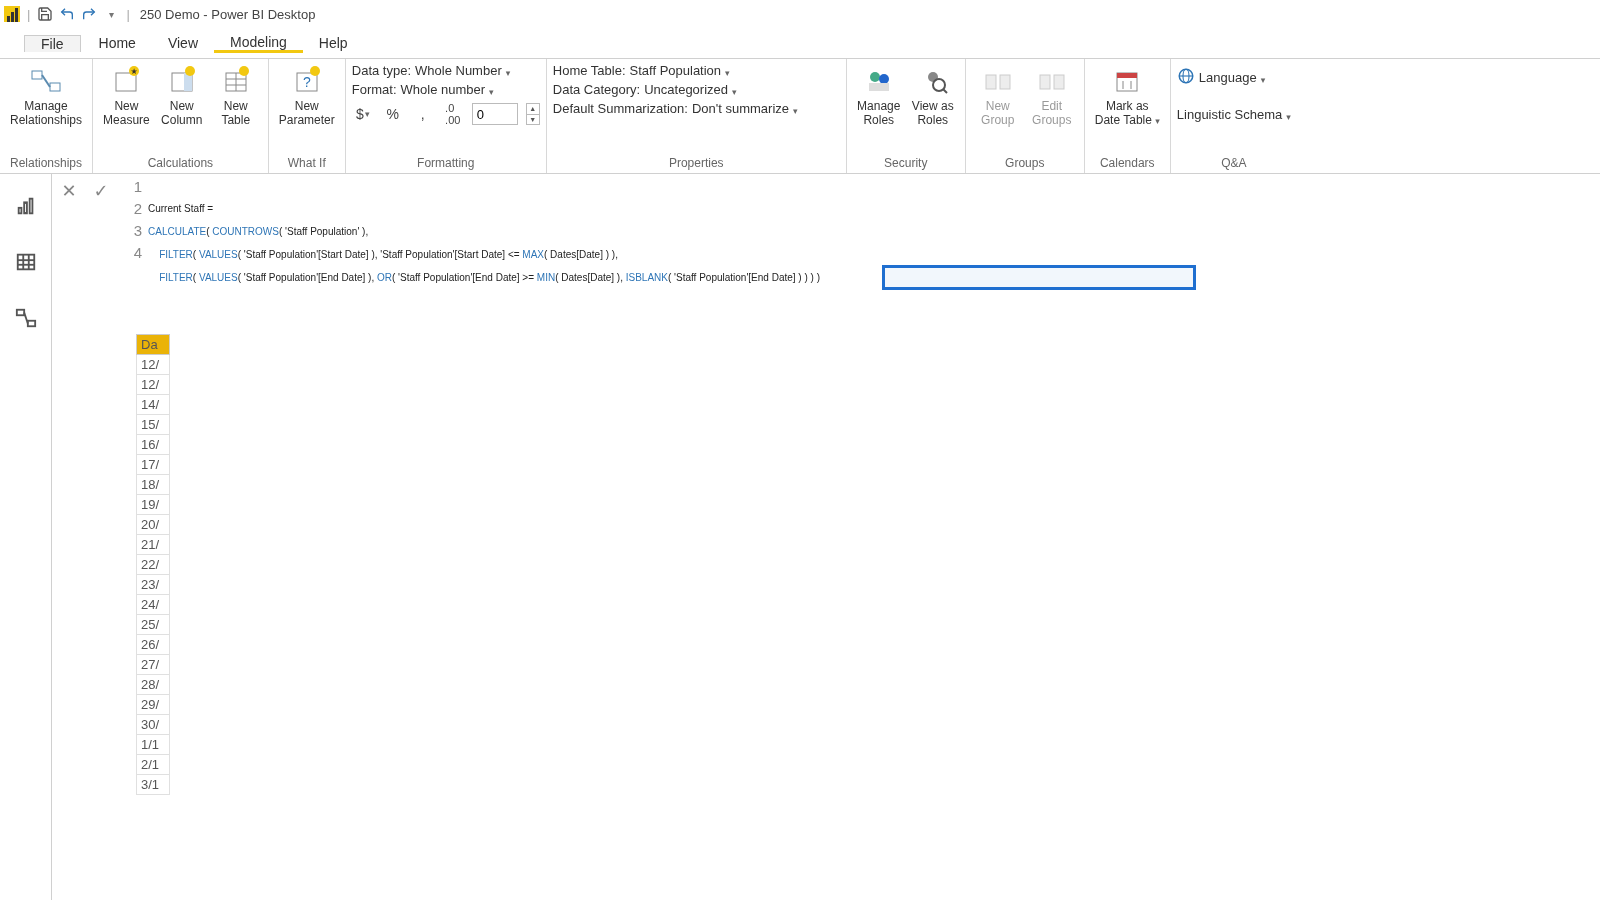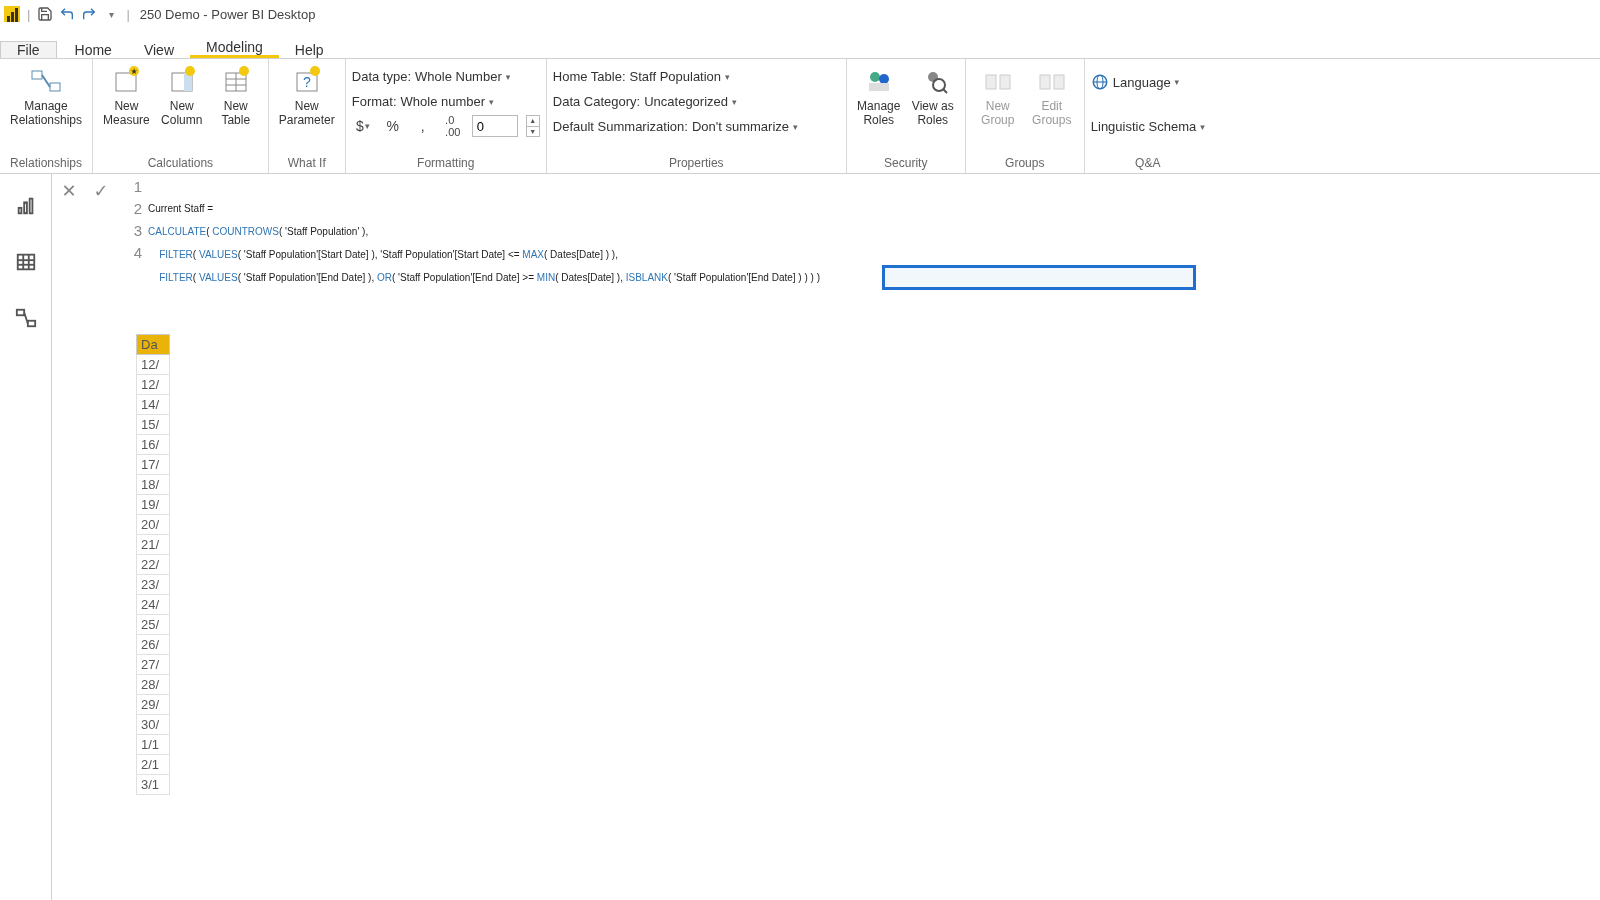--- a/index.html
+++ b/index.html
@@ -8,37 +8,37 @@
   
   .titlebar { height: 28px; background: #fff; display: flex; align-items: center; padding: 0 4px; font-size: 13px; color: #333; }
   .app-logo { width: 16px; height: 16px; background: #f2c811; margin-right: 3px; display:flex; align-items:flex-end; justify-content:center; gap:1px; }
   .app-logo span { width:3px; background:#333; display:inline-block;}
   .tb-sep { color:#aaa; margin:0 4px;}
   .qat-btn { width: 22px; height: 22px; display:flex; align-items:center; justify-content:center; color:#555; font-size:14px; }
   .qat-btn svg { width:16px; height:16px; }
   .title-text { margin-left: 6px; color:#444; }
 
   
-  .menubar { height: 30px; display:flex; align-items:flex-end; border-bottom: 0; }
+  .menubar { height: 30px; display:flex; align-items:center; border-bottom: 0; margin-left: 24px; }
   .menu-tab { padding: 0 16px; display:flex; align-items:center; font-size:14px; color:#333; cursor:pointer; }
   .menu-tab.file { background:#f3f3f3; border:1px solid #ccc; border-bottom:none; margin-right:2px; }
   .menu-tab.active { border-bottom: 3px solid #f2c811; font-weight:400; }
 
   
   .ribbon { height: 116px; border-top:1px solid #d0d0d0; border-bottom:1px solid #d0d0d0; background:#fff; display:flex; }
   .ribbon-group { display:flex; flex-direction:column; border-right:1px solid #d8d8d8; padding:2px 6px 0 6px; }
   .ribbon-group-body { display:flex; flex:1; align-items:flex-start; gap:2px; }
   .ribbon-group-label { text-align:center; font-size:12px; color:#666; padding:2px 0 3px 0; }
   .big-btn { display:flex; flex-direction:column; align-items:center; justify-content:flex-start; width:auto; min-width:52px; padding:4px 4px 0 4px; cursor:pointer; }
   .big-btn .ic { width:32px; height:32px; display:flex; align-items:center; justify-content:center; }
   .big-btn .lbl { font-size:12px; color:#333; text-align:center; line-height:14px; margin-top:2px; white-space:pre-line; }
   .caret { font-size:9px; color:#666; }
 
   .prop-col { display:flex; flex-direction:column; gap:4px; padding-top:2px; font-size:13px; color:#333; }
-  .prop-row { display:flex; align-items:center; gap:4px; white-space:nowrap;margin-top:6px; }
+  .prop-row { display:flex; align-items:flex-end; gap:4px; white-space:nowrap; }
   .fmt-row { display:flex; align-items:center; gap:8px; padding-top:2px;}
   .fmt-btn { width:22px; height:22px; display:flex; align-items:center; justify-content:center; border:1px solid transparent; font-size:14px; color:#444; }
   .fmt-input { width:46px; height:22px; border:1px solid #bbb; font-size:13px; padding:0 4px; }
   .spinner { display:flex; flex-direction:column; border:1px solid #bbb; height:22px; width:14px; }
   .spinner div { flex:1; display:flex; align-items:center; justify-content:center; font-size:7px; color:#555; border-bottom:1px solid #bbb; }
   .spinner div:last-child{border:none;}
 
   
   .content { position:absolute; top:174px; left:0; right:0; bottom:0; display:flex; }
   .viewrail { width:52px; border-right:1px solid #d0d0d0; display:flex; flex-direction:column; align-items:center; padding-top:18px; gap:28px; background:#fff;}
@@ -288,20 +288,37 @@
               <rect x="18" y="10" width="10" height="14" fill="#ddd" stroke="#999"></rect>
             </svg>
           </div>
         <div class="lbl">Edit
 Groups</div>
       </div>
     </div>
     <div class="ribbon-group-label">Groups</div>
   </div>
 
+  <div class="ribbon-group">
+    <div class="ribbon-group-body">
+      <div class="big-btn">
+        <div class="ic">
+            <svg viewBox="0 0 32 32">
+              <rect x="6" y="8" width="20" height="18" fill="#fff" stroke="#888"></rect>
+              <rect x="6" y="8" width="20" height="5" fill="#c44"></rect>
+              <line x1="12" y1="16" x2="12" y2="24" stroke="#888"></line>
+              <line x1="20" y1="16" x2="20" y2="24" stroke="#888"></line>
+            </svg>
+          </div>
+        <div class="lbl"><span>Mark as
+Date Table</span> <span class="caret">▾</span></div>
+      </div>
+    </div>
+    <div class="ribbon-group-label">Calendars</div>
+  </div>
 
   <div class="ribbon-group" style="border-right:none;">
     <div class="ribbon-group-body">
       <div class="prop-col" style="gap:22px; padding-top:6px;">
         <div class="prop-row">
           <svg width="18" height="18" viewBox="0 0 24 24">
               <circle cx="12" cy="12" r="9" fill="none" stroke="#2e75b6" stroke-width="2"></circle>
               <ellipse cx="12" cy="12" rx="4" ry="9" fill="none" stroke="#2e75b6" stroke-width="1.5"></ellipse>
               <line x1="3" y1="12" x2="21" y2="12" stroke="#2e75b6" stroke-width="1.5"></line>
             </svg>

